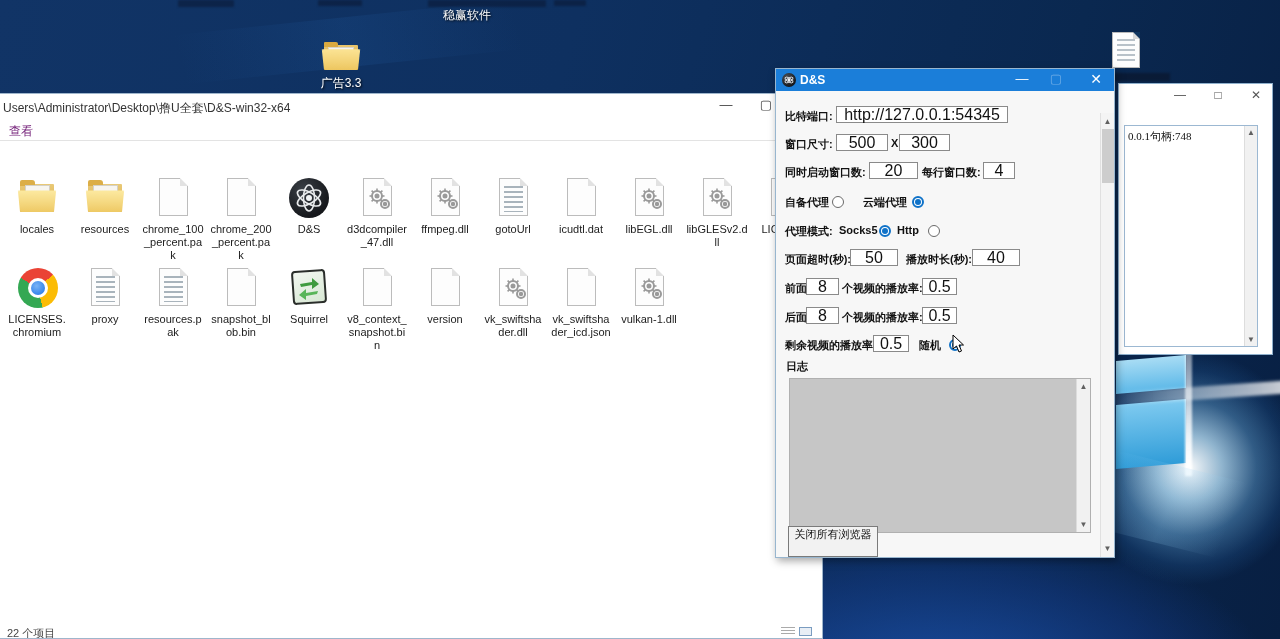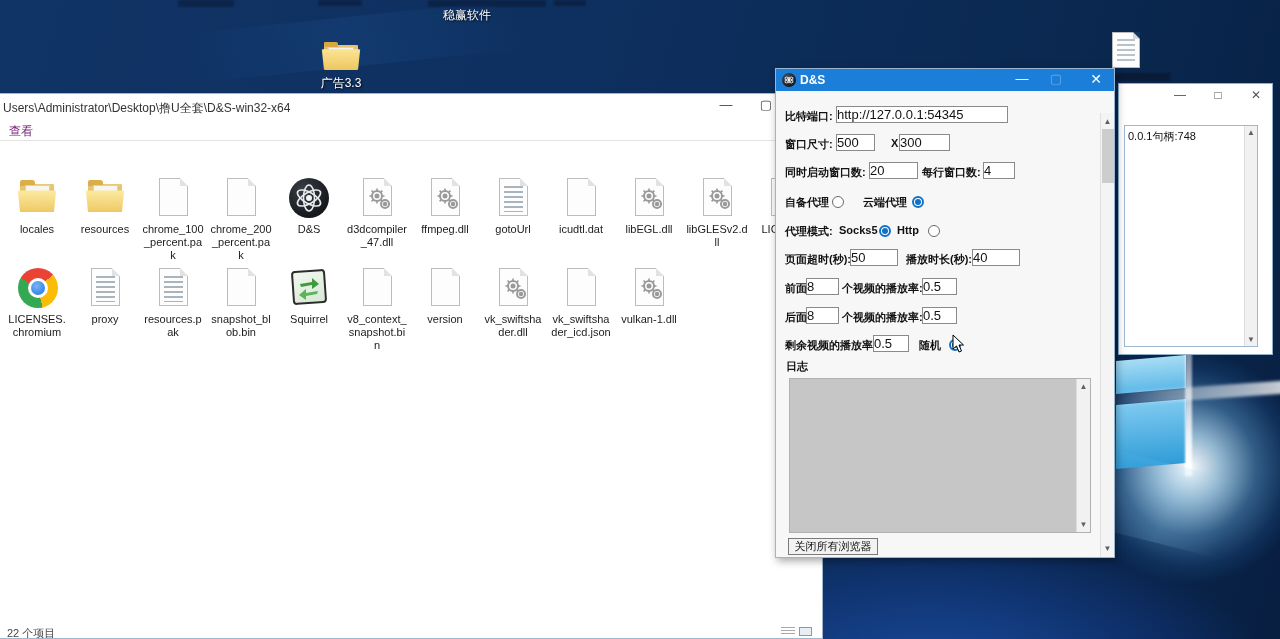--- a/index.html
+++ b/index.html
@@ -70,37 +70,37 @@
 .icon-squirrel { position:absolute; left:4px; top:4px; width:34px; height:34px; background:linear-gradient(160deg,#f2f7f0,#d8e8d4); border:2px solid #2a2e2a; border-radius:4px; transform:rotate(-4deg); }
 
 
 #dsdlg { position:absolute; left:775px; top:68px; width:340px; height:490px; background:#f7f7f7; border:1px solid #98b6cf; box-shadow:2px 3px 8px rgba(0,0,0,.35); }
 #dsdlg-title { position:absolute; left:0; top:0; width:100%; height:22px; background:#1b7ed9; }
 #dsdlg-title .ttl { position:absolute; left:24px; top:4px; color:#fff; font-size:12px; font-weight:bold; }
 #dsdlg-title .appicon { position:absolute; left:6px; top:4px; width:14px; height:14px; border-radius:50%; background:radial-gradient(circle at 35% 30%, #4a5058, #17191d 70%); }
 .dlgbtn { position:absolute; top:0; width:34px; height:22px; color:#fff; text-align:center; font-size:13px; line-height:20px; }
 #dsbody { position:absolute; left:0; top:22px; right:0; bottom:0; background:#f7f7f7; font-size:11px; }
 .dlbl { position:absolute; font-weight:bold; color:#111; white-space:nowrap; font-size:11px; }
-.dinp { position:absolute; height:17px; background:#fff; border:1px solid #8a8a8a; font-size:13px; color:#111; line-height:15px; white-space:nowrap; }
+.dinp { position:absolute; height:17px; background:#fff; border:1px solid #8a8a8a; font-size:16px; color:#111; text-align:center; line-height:15px; white-space:nowrap; }
 .radio { position:absolute; width:12px; height:12px; border-radius:50%; border:1px solid #6a6a6a; background:#fff; }
 .radio.sel { border:2px solid #0f72c8; }
 .radio.sel::after { content:""; position:absolute; left:1px; top:1px; width:6px; height:6px; border-radius:50%; background:#0f72c8; }
 #startbtn { position:absolute; left:216px; top:187px; width:62px; height:57px; background:#2e9549; border:1px solid #227539; border-radius:11px; color:#0c3b1d; font-size:23px; font-weight:bold; text-align:center; line-height:55px; letter-spacing:1px;}
 #logbox { position:absolute; left:13px; top:287px; width:302px; height:155px; background:#c6c6c6; border:1px solid #b0b0b0; }
 #logbox .sb { position:absolute; right:0; top:0; width:14px; height:100%; background:#f1f1f1; border-left:1px solid #dcdcdc; }
 .sbarrow { position:absolute; left:0; width:100%; text-align:center; font-size:8px; color:#606060; }
-#closeall { position:absolute; left:12px; top:447px; width:90px; height:17px; background:#f2f2f2; border:1px solid #7a7a7a; font-size:11px; color:#111; text-align:center; line-height:15px; }
+#closeall { position:absolute; left:12px; top:435px; width:90px; height:31px; background:#f2f2f2; border:1px solid #7a7a7a; font-size:11px; color:#111; text-align:center; line-height:15px; }
 #dscroll { position:absolute; right:0; top:22px; width:14px; bottom:0; background:#f4f4f4; border-left:1px solid #e0e0e0; }
 #dscroll .thumb { position:absolute; left:1px; top:16px; width:12px; height:54px; background:#cdcdcd; }
 
 
 #rwin { position:absolute; left:1118px; top:83px; width:155px; height:272px; background:#fff; border:1px solid #8fb0cc; }
 #rwin .rbtn { position:absolute; top:3px; width:30px; height:18px; color:#555; font-size:12px; text-align:center; line-height:17px; }
 #rlist { position:absolute; left:5px; top:41px; width:134px; height:222px; border:1px solid #9cb8d2; background:#fff; }
-#rlist .txt { position:absolute; left:3px; top:3px; font-size:11px; color:#111; white-space:nowrap; }
+#rlist .txt { position:absolute; left:3px; top:3px; font-size:11px; color:#111; white-space:nowrap;font-family:Liberation Serif, serif; }
 #rlist .sb { position:absolute; right:0; top:0; width:13px; height:100%; background:#f1f1f1; border-left:1px solid #ddd; }
 
 
 #cursor { position:absolute; left:952px; top:334px; width:13px; height:19px; z-index:99; }
 </style>
 </head>
 <body>
 
 <div id="desktop">
   <div class="beam" id="beam2"></div>
@@ -470,21 +470,21 @@
           </svg></span>
       <span class="ttl">D&amp;S</span>
       <span class="dlgbtn" style="left:229px;">—</span>
       <span class="dlgbtn" style="left:263px;opacity:.35;">▢</span>
       <span class="dlgbtn" style="left:303px;font-size:14px;">✕</span>
     </div>
     <div id="dsbody">
       <span class="dlbl" style="left:9px;top:18px;">比特端口:</span>
       <div class="dinp" style="left:60px;top:15px;width:172px;">http://127.0.0.1:54345</div>
       <span class="dlbl" style="left:9px;top:46px;">窗口尺寸:</span>
-      <div class="dinp" style="left:60px;top:43px;width:39px;">500</div>
+      <div class="dinp" style="left:60px;top:43px;width:52px;">500</div>
       <span class="dlbl" style="left:115px;top:46px;">X</span>
       <div class="dinp" style="left:123px;top:43px;width:51px;">300</div>
       <span class="dlbl" style="left:9px;top:74px;">同时启动窗口数:</span>
       <div class="dinp" style="left:93px;top:71px;width:49px;">20</div>
       <span class="dlbl" style="left:146px;top:74px;">每行窗口数:</span>
       <div class="dinp" style="left:207px;top:71px;width:32px;">4</div>
       <span class="dlbl" style="left:9px;top:104px;">自备代理</span>
       <span class="radio" style="left:56px;top:105px;"></span>
       <span class="dlbl" style="left:87px;top:104px;">云端代理</span>
       <span class="radio sel" style="left:136px;top:105px;"></span>

